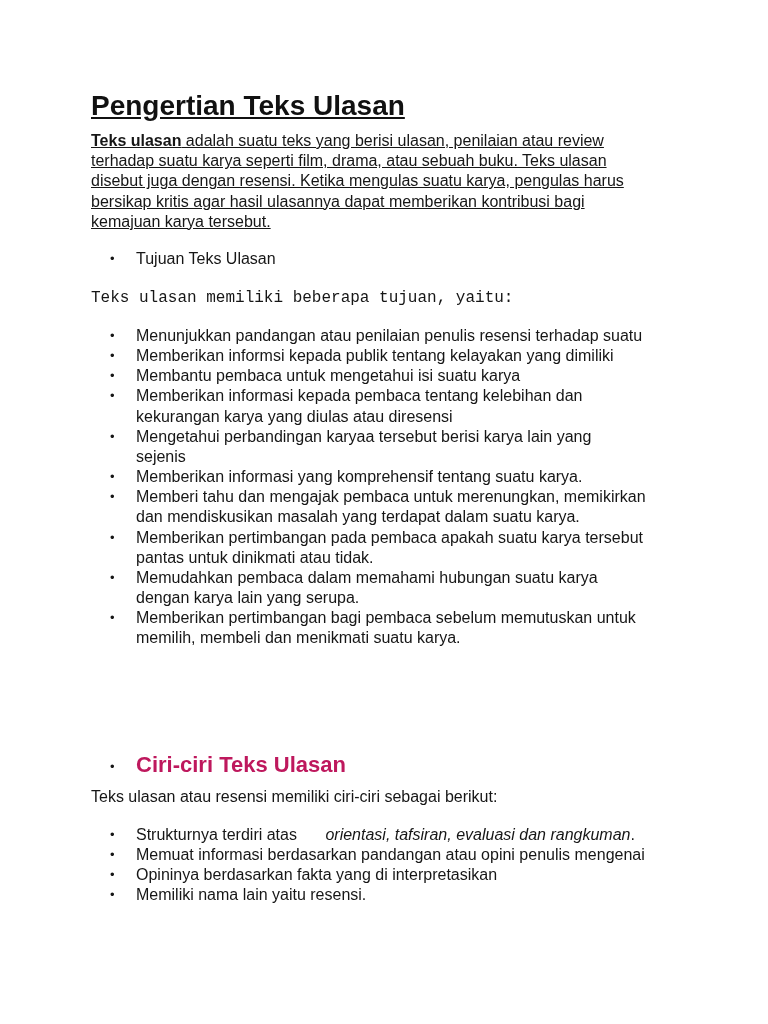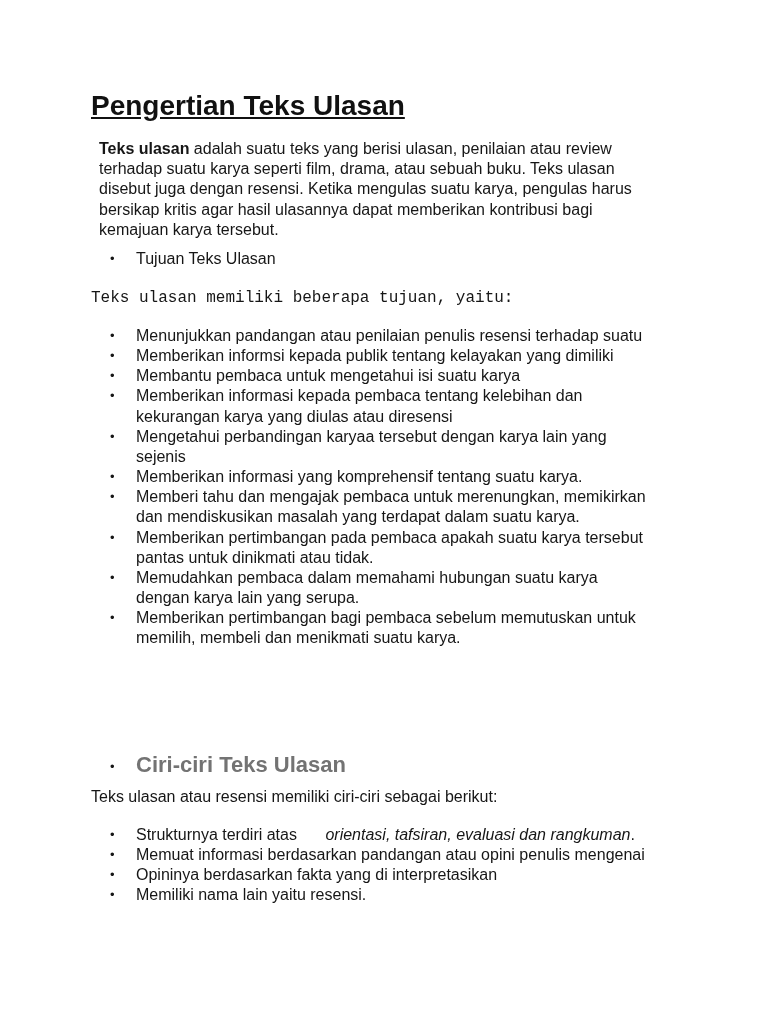--- a/index.html
+++ b/index.html
@@ -31,23 +31,24 @@
       line-height: 32px;
       white-space: nowrap;
       color: #111;
       text-decoration: underline;
     }
     .intro {
       position: absolute;
       top: 131px;
       left: 0;
       width: 560px;
-      margin: 8px;
+      margin: 0;
       font-size: 16px;
       line-height: 20.2px;
+      text-decoration: underline;
     }
     .intro .lead { font-weight: bold; }
     .line { display: block; white-space: nowrap; }
     ul.bl {
       list-style: none;
       margin: 0;
       padding: 0;
       position: absolute;
       left: 0;
     }
@@ -84,21 +85,21 @@
       position: absolute;
       left: 19px;
       top: 8px;
       font-size: 13px;
     }
     .h2-item h2 {
       margin: 0;
       font-size: 22px;
       font-weight: bold;
       line-height: 28px;
-      color: #737373;
+      color: #be185d;
     }
     em { font-style: italic; margin-left: 24px; }
   </style>
 </head>
 <body>
 
 <div class="page">
 
   <h1 class="title">Pengertian Teks Ulasan</h1>
 
@@ -132,21 +133,21 @@
       <span class="dot">•</span>
       <span class="line">Membantu pembaca untuk mengetahui isi suatu karya</span>
     </li>
     <li>
       <span class="dot">•</span>
       <span class="line">Memberikan informasi kepada pembaca tentang kelebihan dan</span>
       <span class="line">kekurangan karya yang diulas atau diresensi</span>
     </li>
     <li>
       <span class="dot">•</span>
-      <span class="line">Mengetahui perbandingan karyaa tersebut dengan karya lain yang</span>
+      <span class="line">Mengetahui perbandingan karyaa tersebut berisi karya lain yang</span>
       <span class="line">sejenis</span>
     </li>
     <li>
       <span class="dot">•</span>
       <span class="line">Memberikan informasi yang komprehensif tentang suatu karya.</span>
     </li>
     <li>
       <span class="dot">•</span>
       <span class="line">Memberi tahu dan mengajak pembaca untuk merenungkan, memikirkan</span>
       <span class="line">dan mendiskusikan masalah yang terdapat dalam suatu karya.</span>

